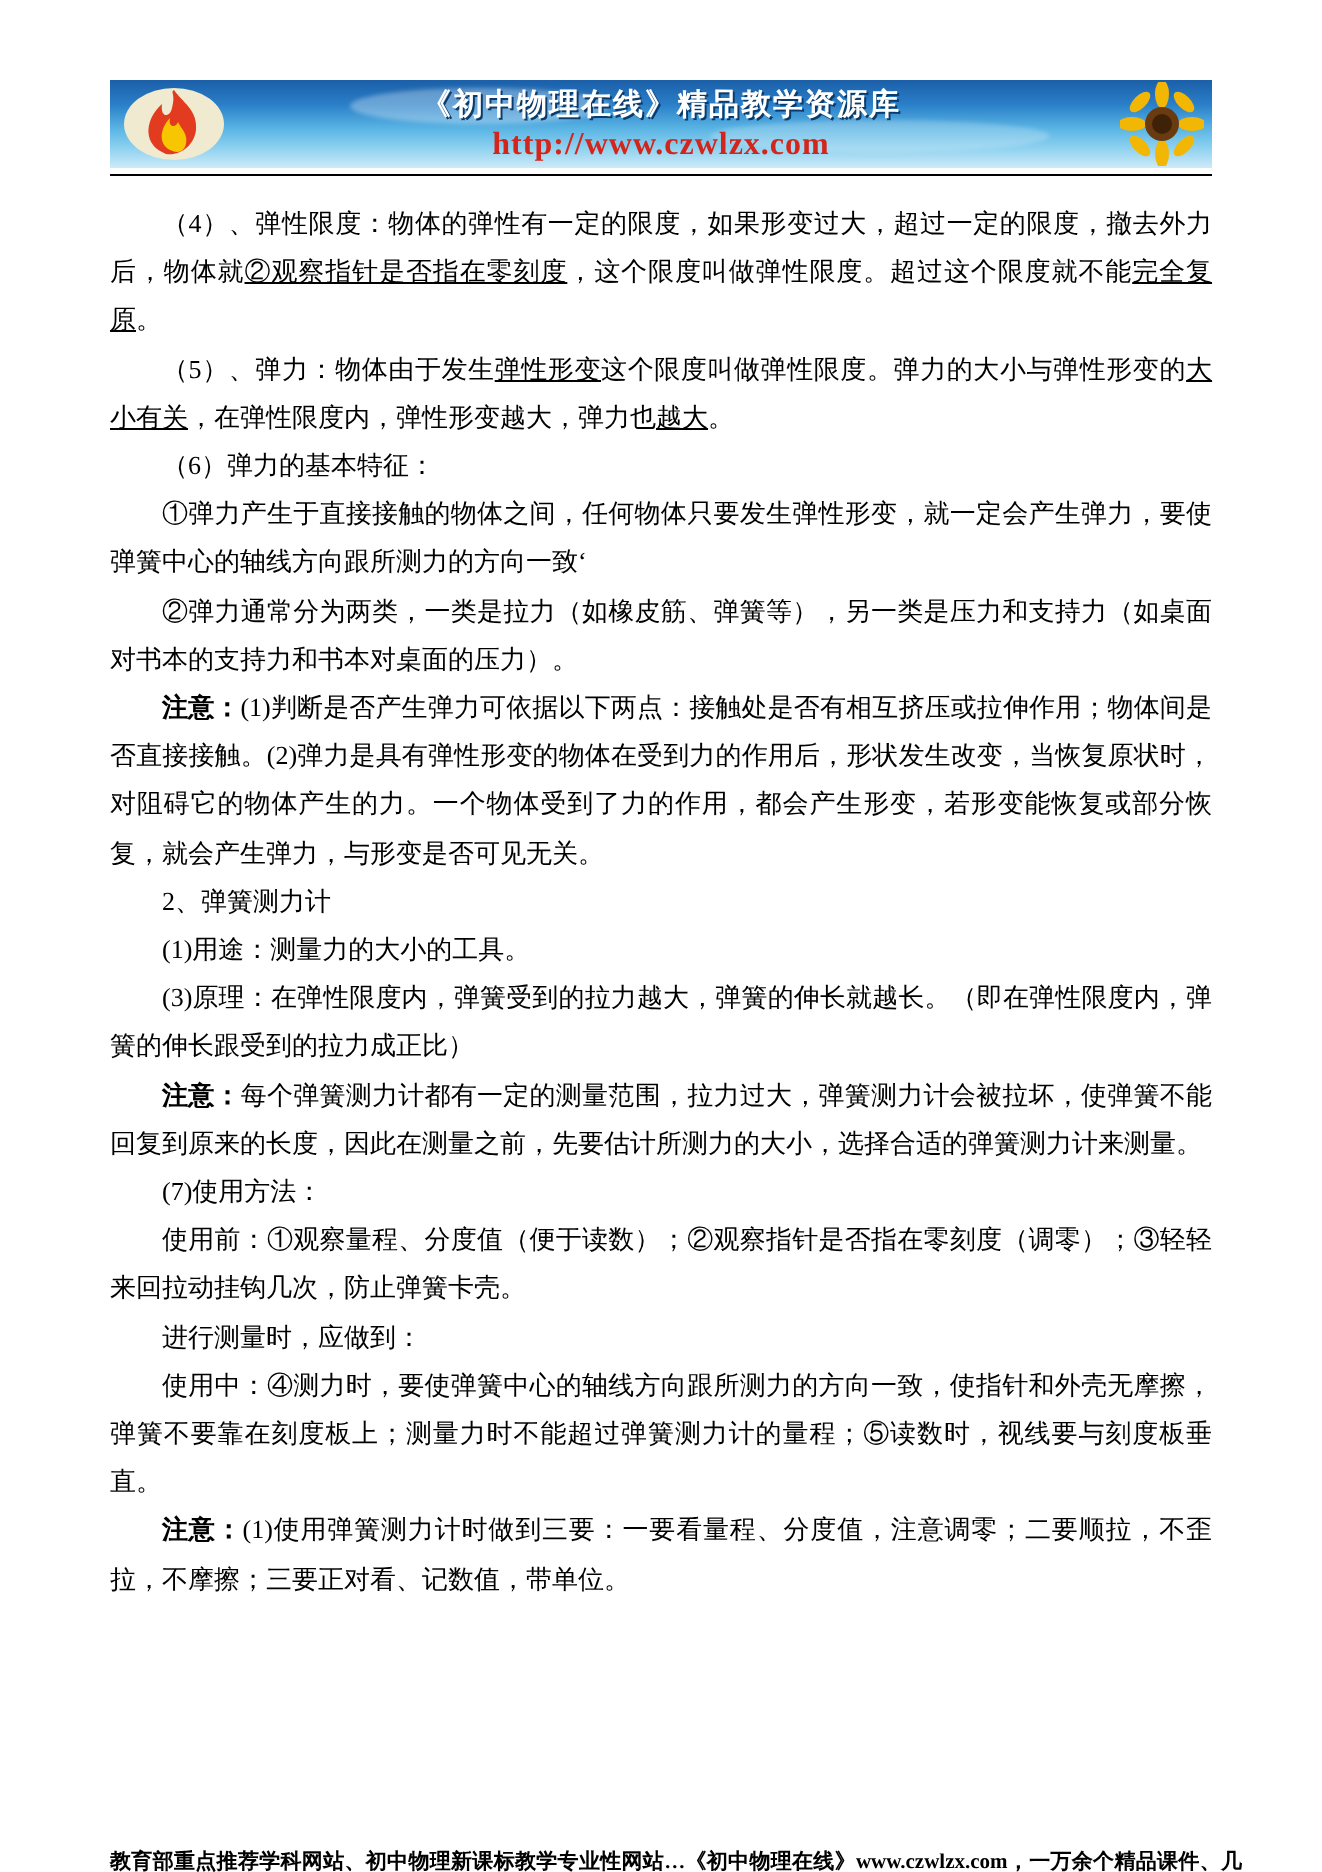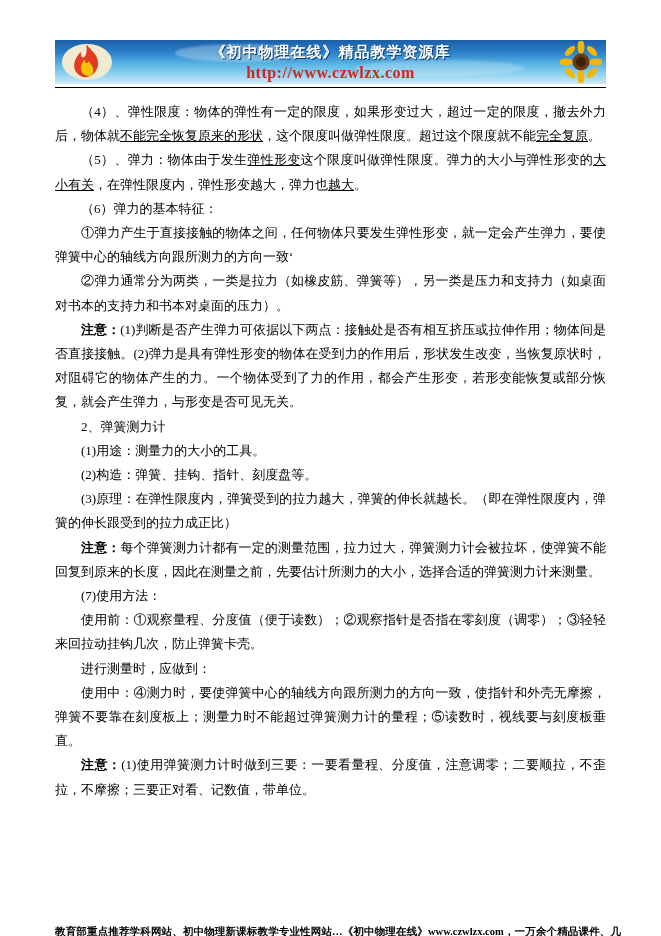--- a/index.html
+++ b/index.html
@@ -151,29 +151,28 @@
         <circle cx="21" cy="21" r="5" fill="#3d2208"></circle>
       </svg>
 
       <div class="banner-title">《初中物理在线》精品教学资源库</div>
       <div class="banner-url">http://www.czwlzx.com</div>
     </div>
     <hr class="rule">
   </div>
 
   <div class="content" id="content">
-      <p class="p"><span>（4）、弹性限度：物体的弹性有一定的限度，如果形变过大，超过一定的限度，撤去外力后，物体就</span><span class="u">不能完全恢复原来的形状</span><span>，这个限度叫做弹性限度。超过这个限度就不能</span><span class="u">完全复原</span><span>。</span></p>
+      <p class="p"><span>（4）、弹性限度：物体的弹性有一定的限度，如果形变过大，超过一定的限度，撤去外力后，物体就</span><span class="u">②观察指针是否指在零刻度</span><span>，这个限度叫做弹性限度。超过这个限度就不能</span><span class="u">完全复原</span><span>。</span></p>
       <p class="p"><span>（5）、弹力：物体由于发生</span><span class="u">弹性形变</span><span>这个限度叫做弹性限度。弹力的大小与弹性形变的</span><span class="u">大小有关</span><span>，在弹性限度内，弹性形变越大，弹力也</span><span class="u">越大</span><span>。</span></p>
       <p class="p"><span>（6）弹力的基本特征：</span></p>
       <p class="p"><span>①弹力产生于直接接触的物体之间，任何物体只要发生弹性形变，就一定会产生弹力，要使弹簧中心的轴线方向跟所测力的方向一致‘</span></p>
       <p class="p"><span>②弹力通常分为两类，一类是拉力（如橡皮筋、弹簧等），另一类是压力和支持力（如桌面对书本的支持力和书本对桌面的压力）。</span></p>
       <p class="p"><span class="bold">注意：</span><span>(1)判断是否产生弹力可依据以下两点：接触处是否有相互挤压或拉伸作用；物体间是否直接接触。(2)弹力是具有弹性形变的物体在受到力的作用后，形状发生改变，当恢复原状时，对阻碍它的物体产生的力。一个物体受到了力的作用，都会产生形变，若形变能恢复或部分恢复，就会产生弹力，与形变是否可见无关。</span></p>
       <p class="p"><span>2、弹簧测力计</span></p>
       <p class="p"><span>(1)用途：测量力的大小的工具。</span></p>
-      <p class="p"><span>(2)构造：弹簧、挂钩、指针、刻度盘等。</span></p>
       <p class="p"><span>(3)原理：在弹性限度内，弹簧受到的拉力越大，弹簧的伸长就越长。（即在弹性限度内，弹簧的伸长跟受到的拉力成正比）</span></p>
       <p class="p"><span class="bold">注意：</span><span>每个弹簧测力计都有一定的测量范围，拉力过大，弹簧测力计会被拉坏，使弹簧不能回复到原来的长度，因此在测量之前，先要估计所测力的大小，选择合适的弹簧测力计来测量。</span></p>
       <p class="p"><span>(7)使用方法：</span></p>
       <p class="p"><span>使用前：①观察量程、分度值（便于读数）；②观察指针是否指在零刻度（调零）；③轻轻来回拉动挂钩几次，防止弹簧卡壳。</span></p>
       <p class="p"><span>进行测量时，应做到：</span></p>
       <p class="p"><span>使用中：④测力时，要使弹簧中心的轴线方向跟所测力的方向一致，使指针和外壳无摩擦，弹簧不要靠在刻度板上；测量力时不能超过弹簧测力计的量程；⑤读数时，视线要与刻度板垂直。</span></p>
       <p class="p"><span class="bold">注意：</span><span>(1)使用弹簧测力计时做到三要：一要看量程、分度值，注意调零；二要顺拉，不歪拉，不摩擦；三要正对看、记数值，带单位。</span></p>
     </div>
 
   <div class="footer">教育部重点推荐学科网站、初中物理新课标教学专业性网站…《初中物理在线》www.czwlzx.com，一万余个精品课件、几万套精品教案、试卷，让您的每一节课都能在这里找到合适的教学资源。</div>

